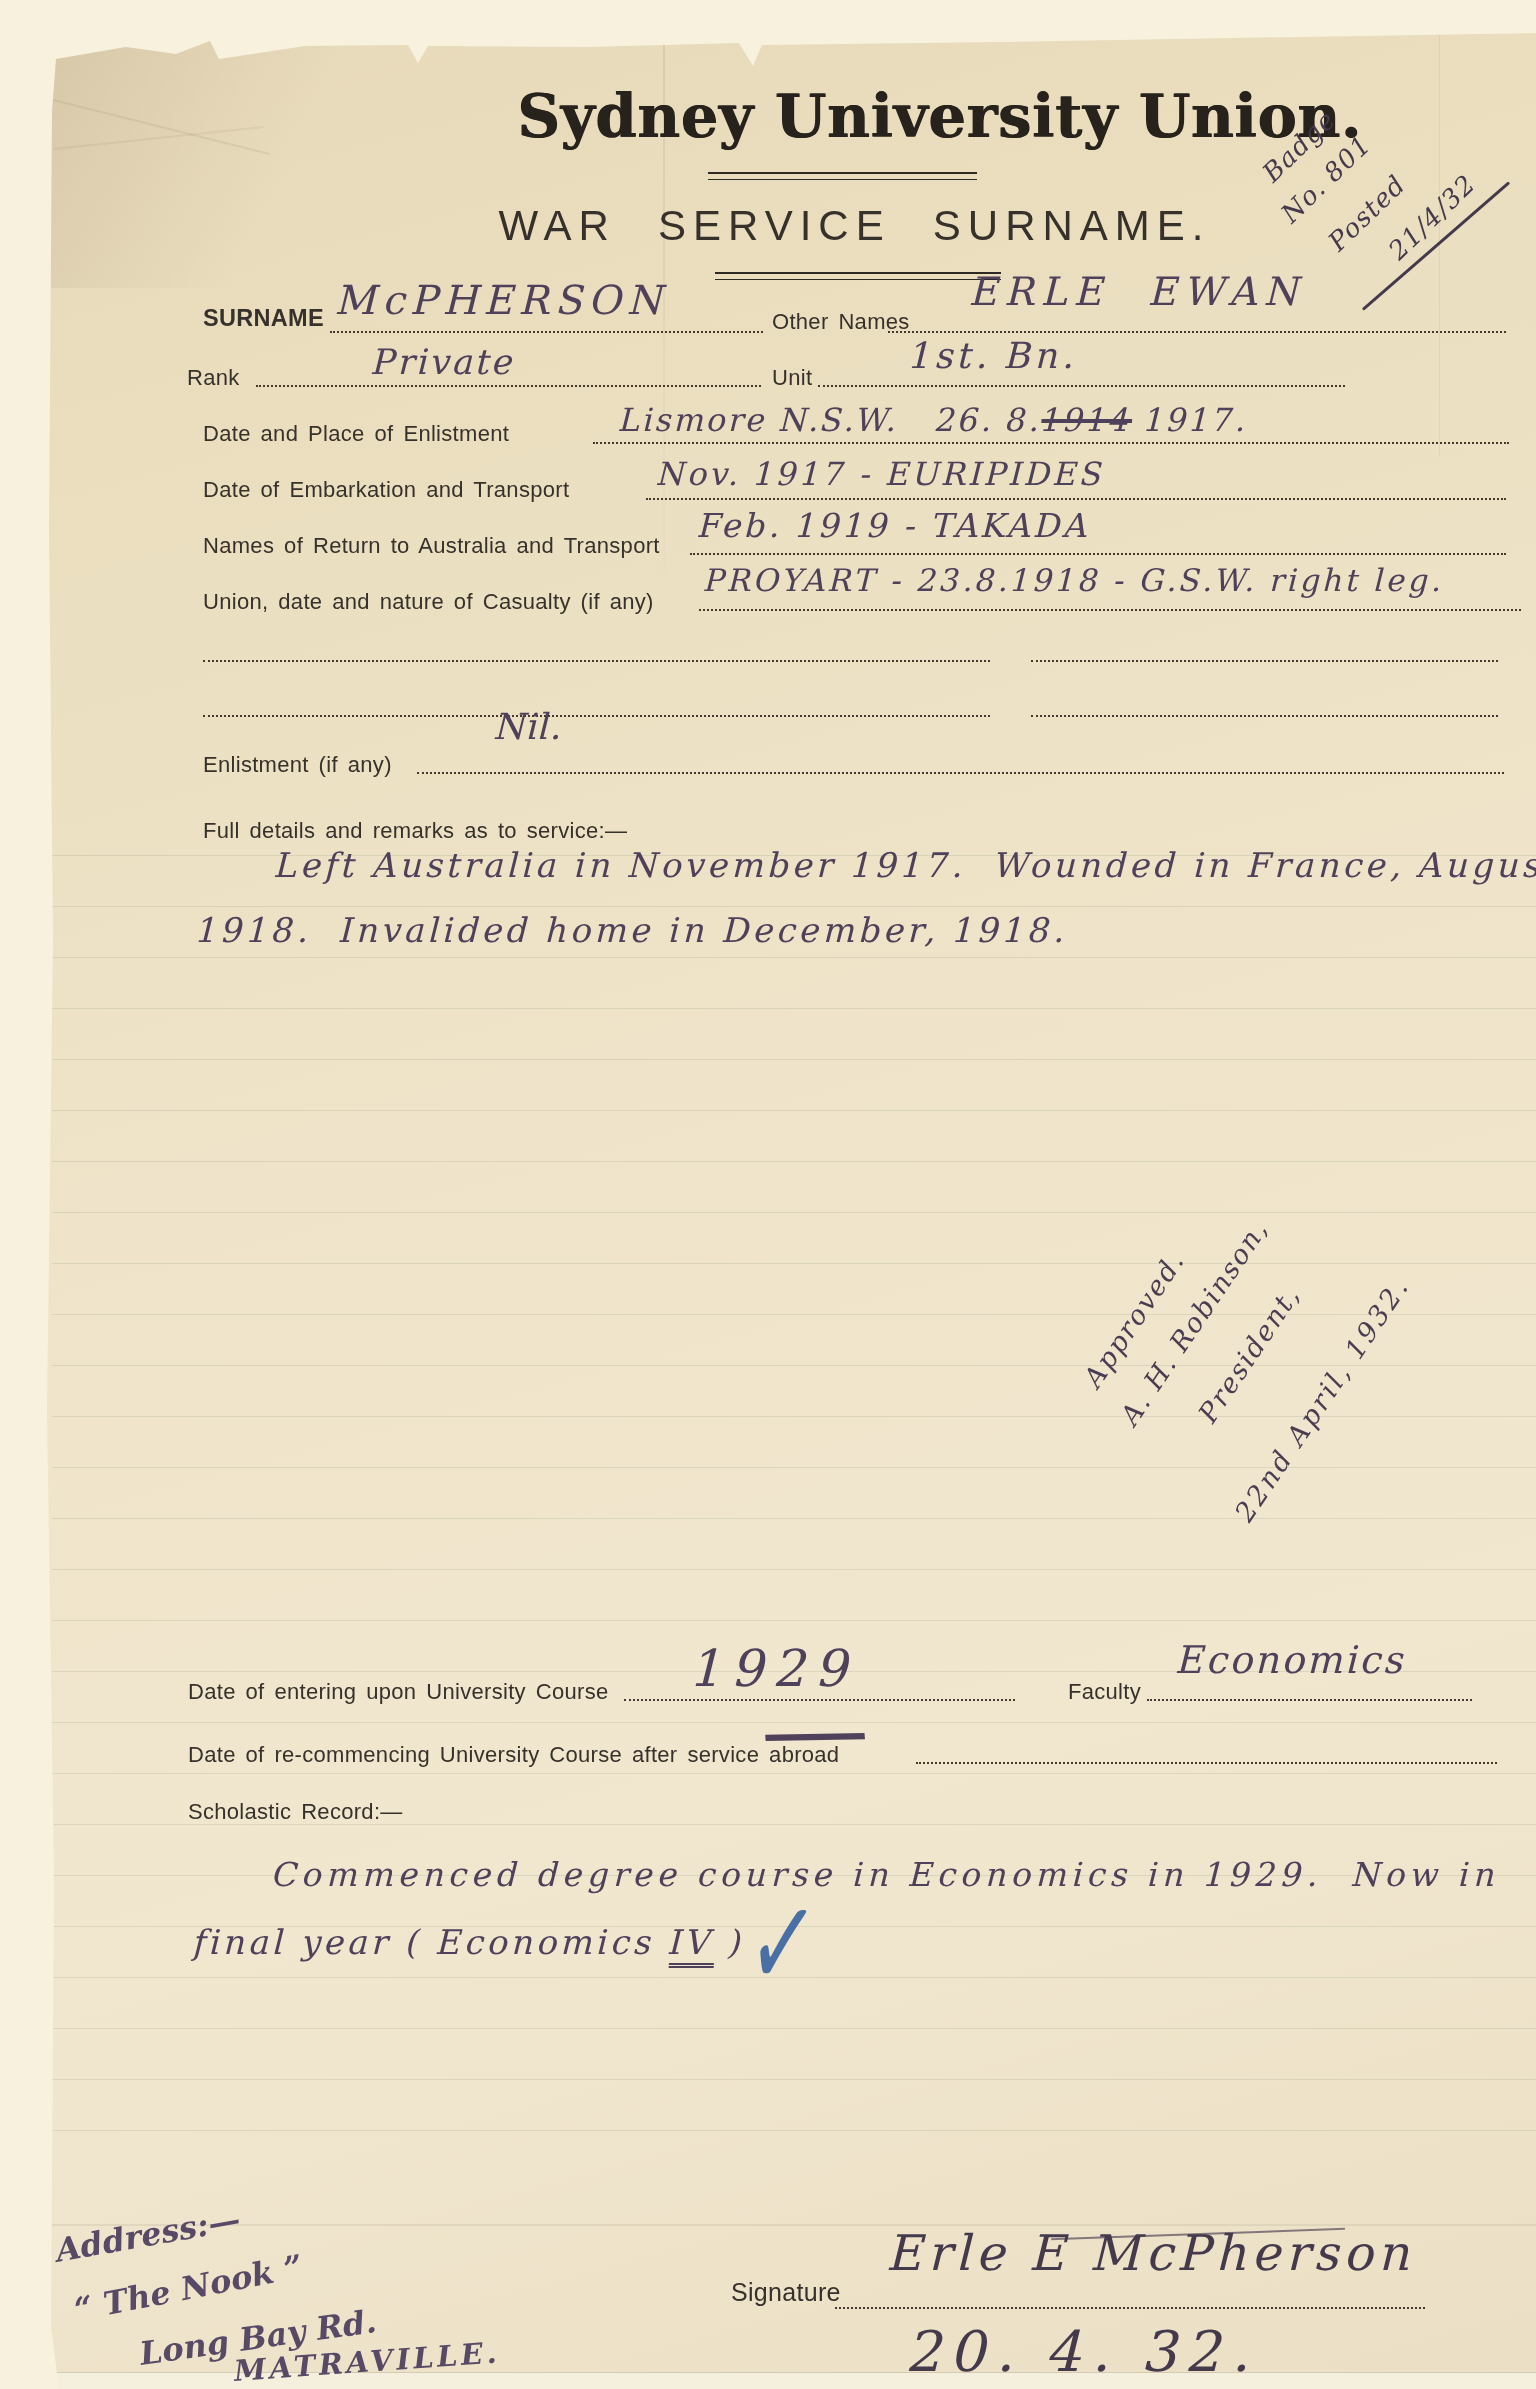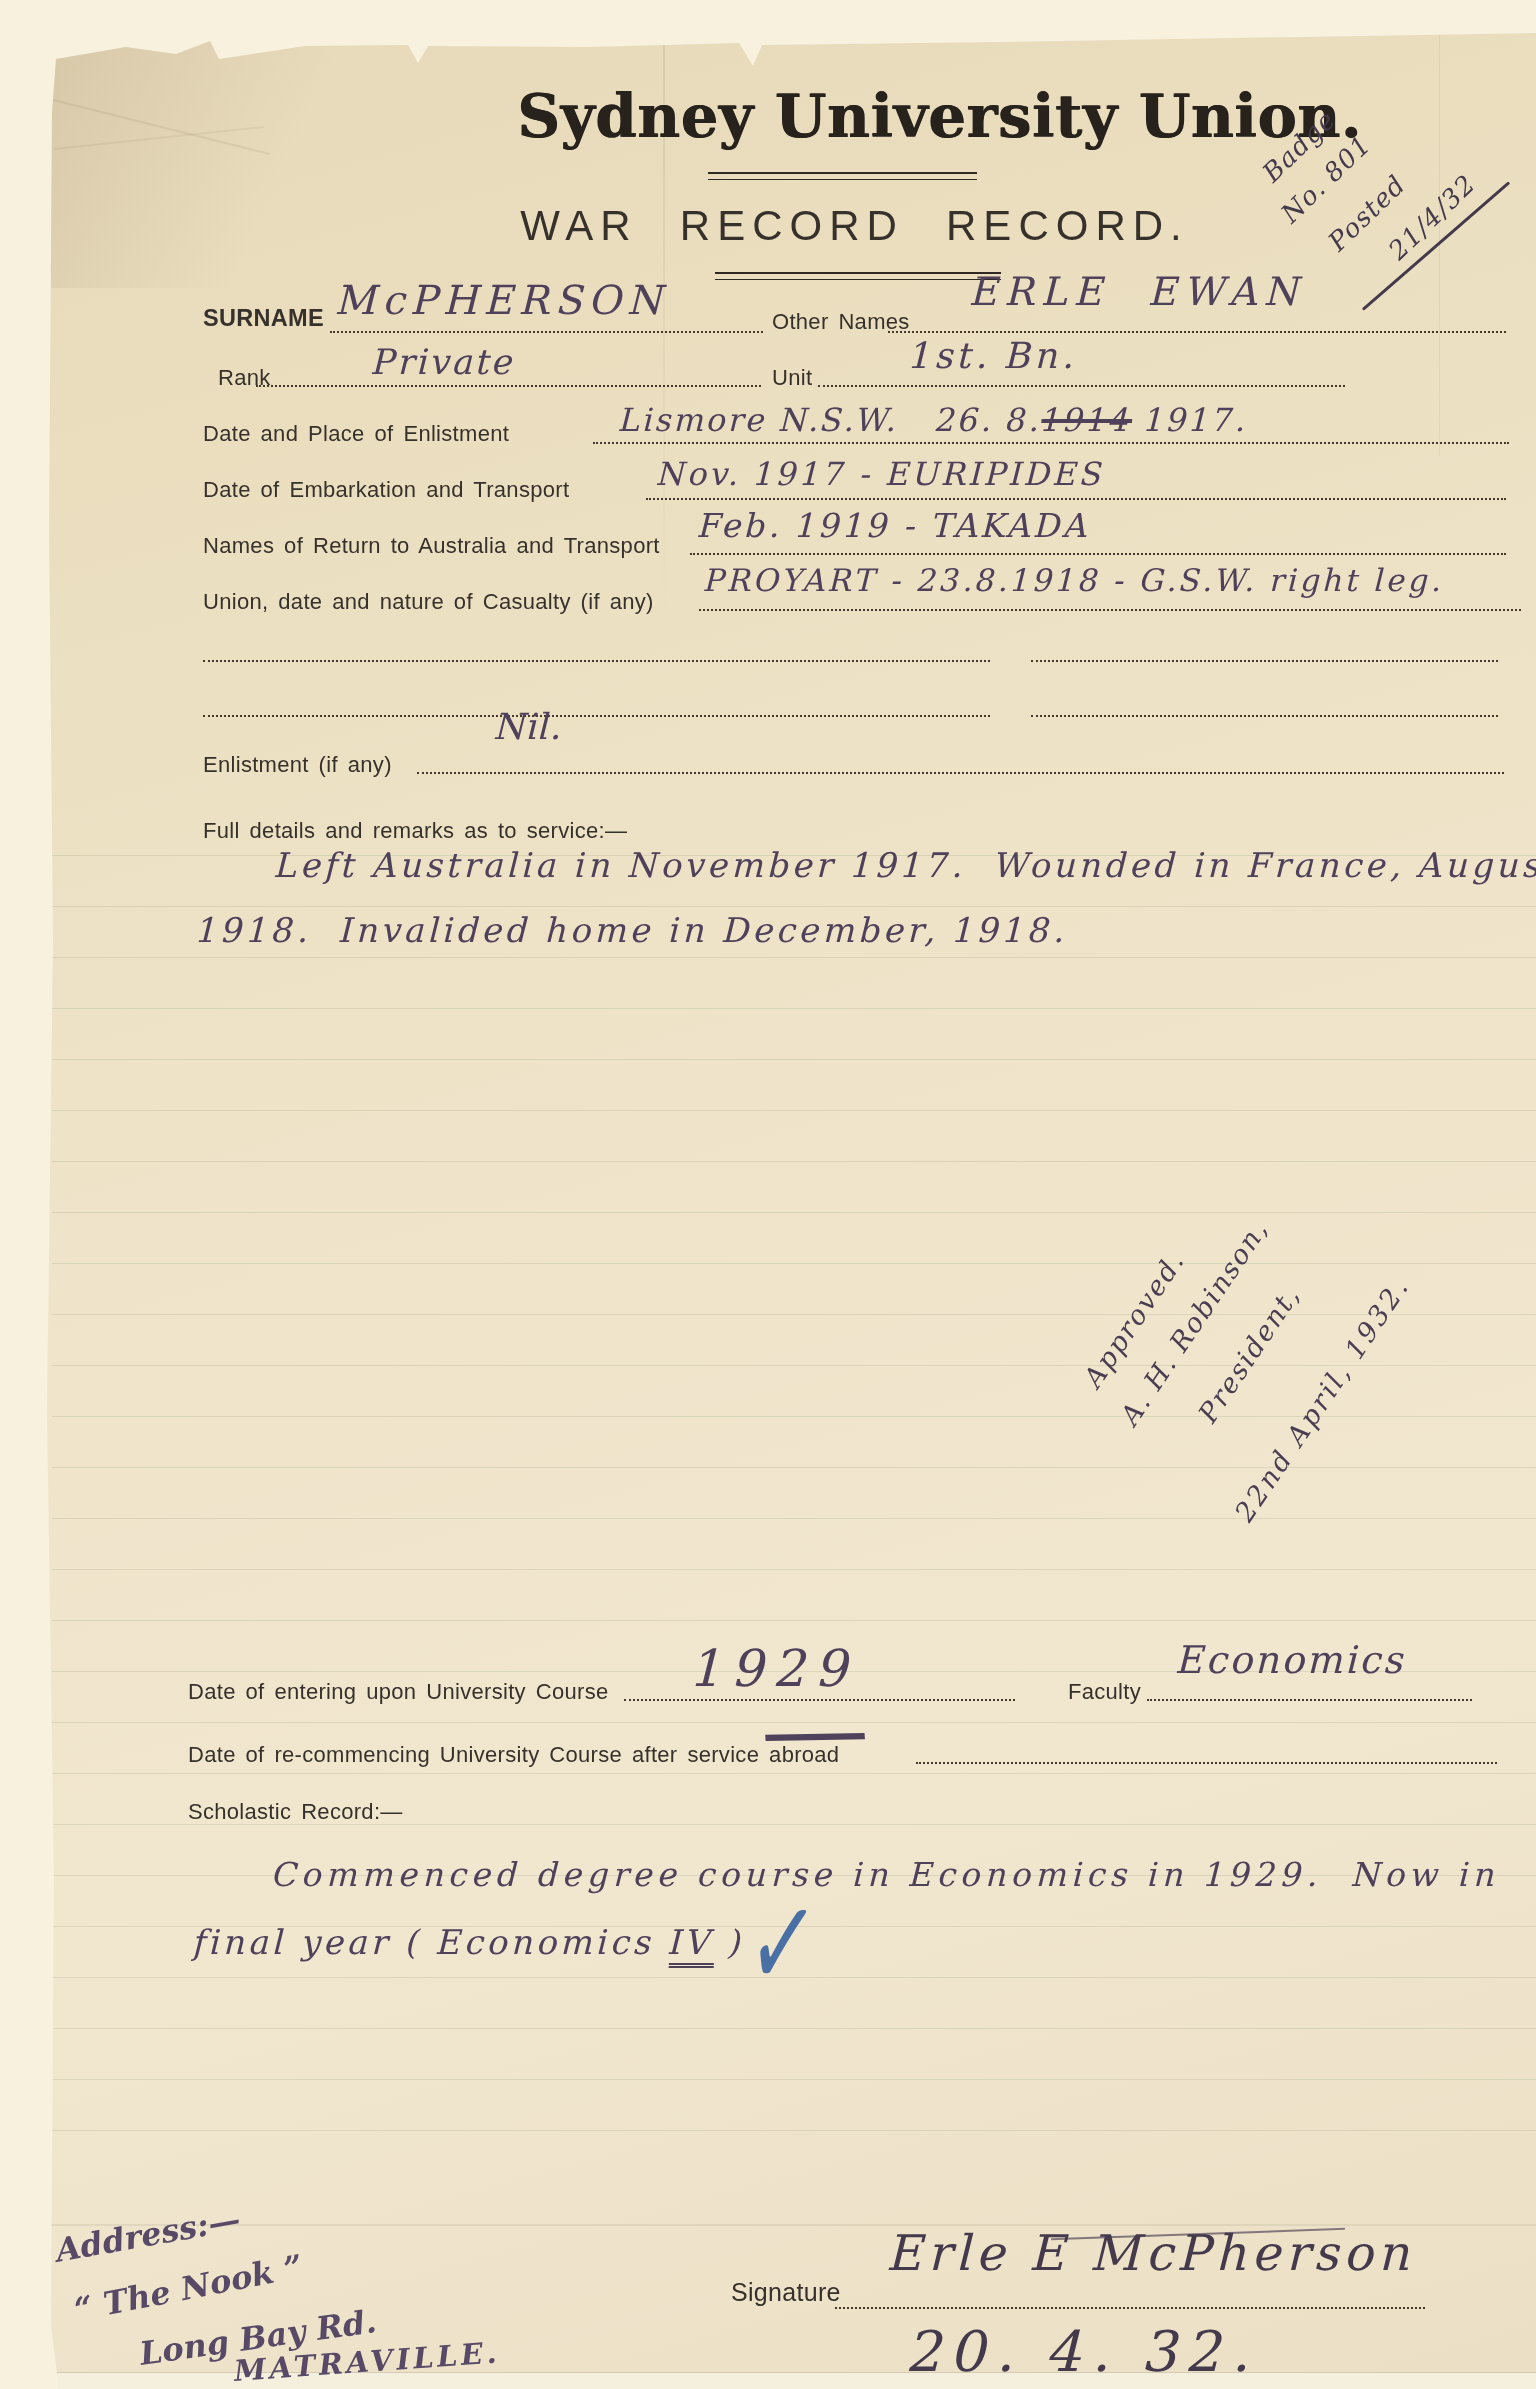--- a/index.html
+++ b/index.html
@@ -74,37 +74,37 @@
     <div class="ruled-lines"></div>
     <div class="crease v1"></div>
     <div class="crease v2"></div>
     <div class="crease h1"></div>
     <div class="crease d1"></div>
     <div class="crease d2"></div>
     <div class="bottom-strip"></div>
 
     <div class="org-title">Sydney University Union.</div>
     <div class="drule title-rule"></div>
-    <div class="form-title">WAR RECORD RECORD.</div>
+    <div class="form-title">WAR SERVICE SURNAME.</div>
     <div class="drule form-rule"></div>
 
     <div class="note" style="left:1299px;top:146px;">Badge</div>
     <div class="note" style="left:1326px;top:179px;">No. 801</div>
     <div class="note" style="left:1367px;top:213px;">Posted</div>
     <div class="note" style="left:1432px;top:217px;">21/4/32</div>
     <div class="note-underline"></div>
 
     <div class="lbl b" style="left:203px;top:305px;">SURNAME</div>
     <div class="leader" style="left:330px;top:331px;width:433px;"></div>
     <div class="hw" style="left:338px;top:277px;font-size:40px;letter-spacing:5.9px;">McPHERSON</div>
     <div class="lbl" style="left:772px;top:309px;">Other Names</div>
     <div class="leader" style="left:888px;top:331px;width:618px;"></div>
     <div class="hw" style="left:972px;top:269px;font-size:39px;letter-spacing:7px;">ERLE &nbsp;EWAN</div>
 
-    <div class="lbl" style="left:218px;top:365px;">Rank</div>
+    <div class="lbl" style="left:187px;top:365px;">Rank</div>
     <div class="leader" style="left:256px;top:385px;width:505px;"></div>
     <div class="hw" style="left:373px;top:342px;font-size:35px;letter-spacing:2.3px;">Private</div>
     <div class="lbl" style="left:772px;top:365px;">Unit</div>
     <div class="leader" style="left:818px;top:385px;width:527px;"></div>
     <div class="hw" style="left:910px;top:335px;font-size:36px;letter-spacing:3.5px;">1st. Bn.</div>
 
     <div class="lbl" style="left:203px;top:421px;">Date and Place of Enlistment</div>
     <div class="leader" style="left:593px;top:442px;width:916px;"></div>
     <div class="hw" style="left:620px;top:401px;font-size:32px;letter-spacing:2.3px;"><span>Lismore N.S.W. &nbsp;&nbsp;26. 8.</span><span class="struck">1914</span><span>&nbsp;1917.</span></div>
 

